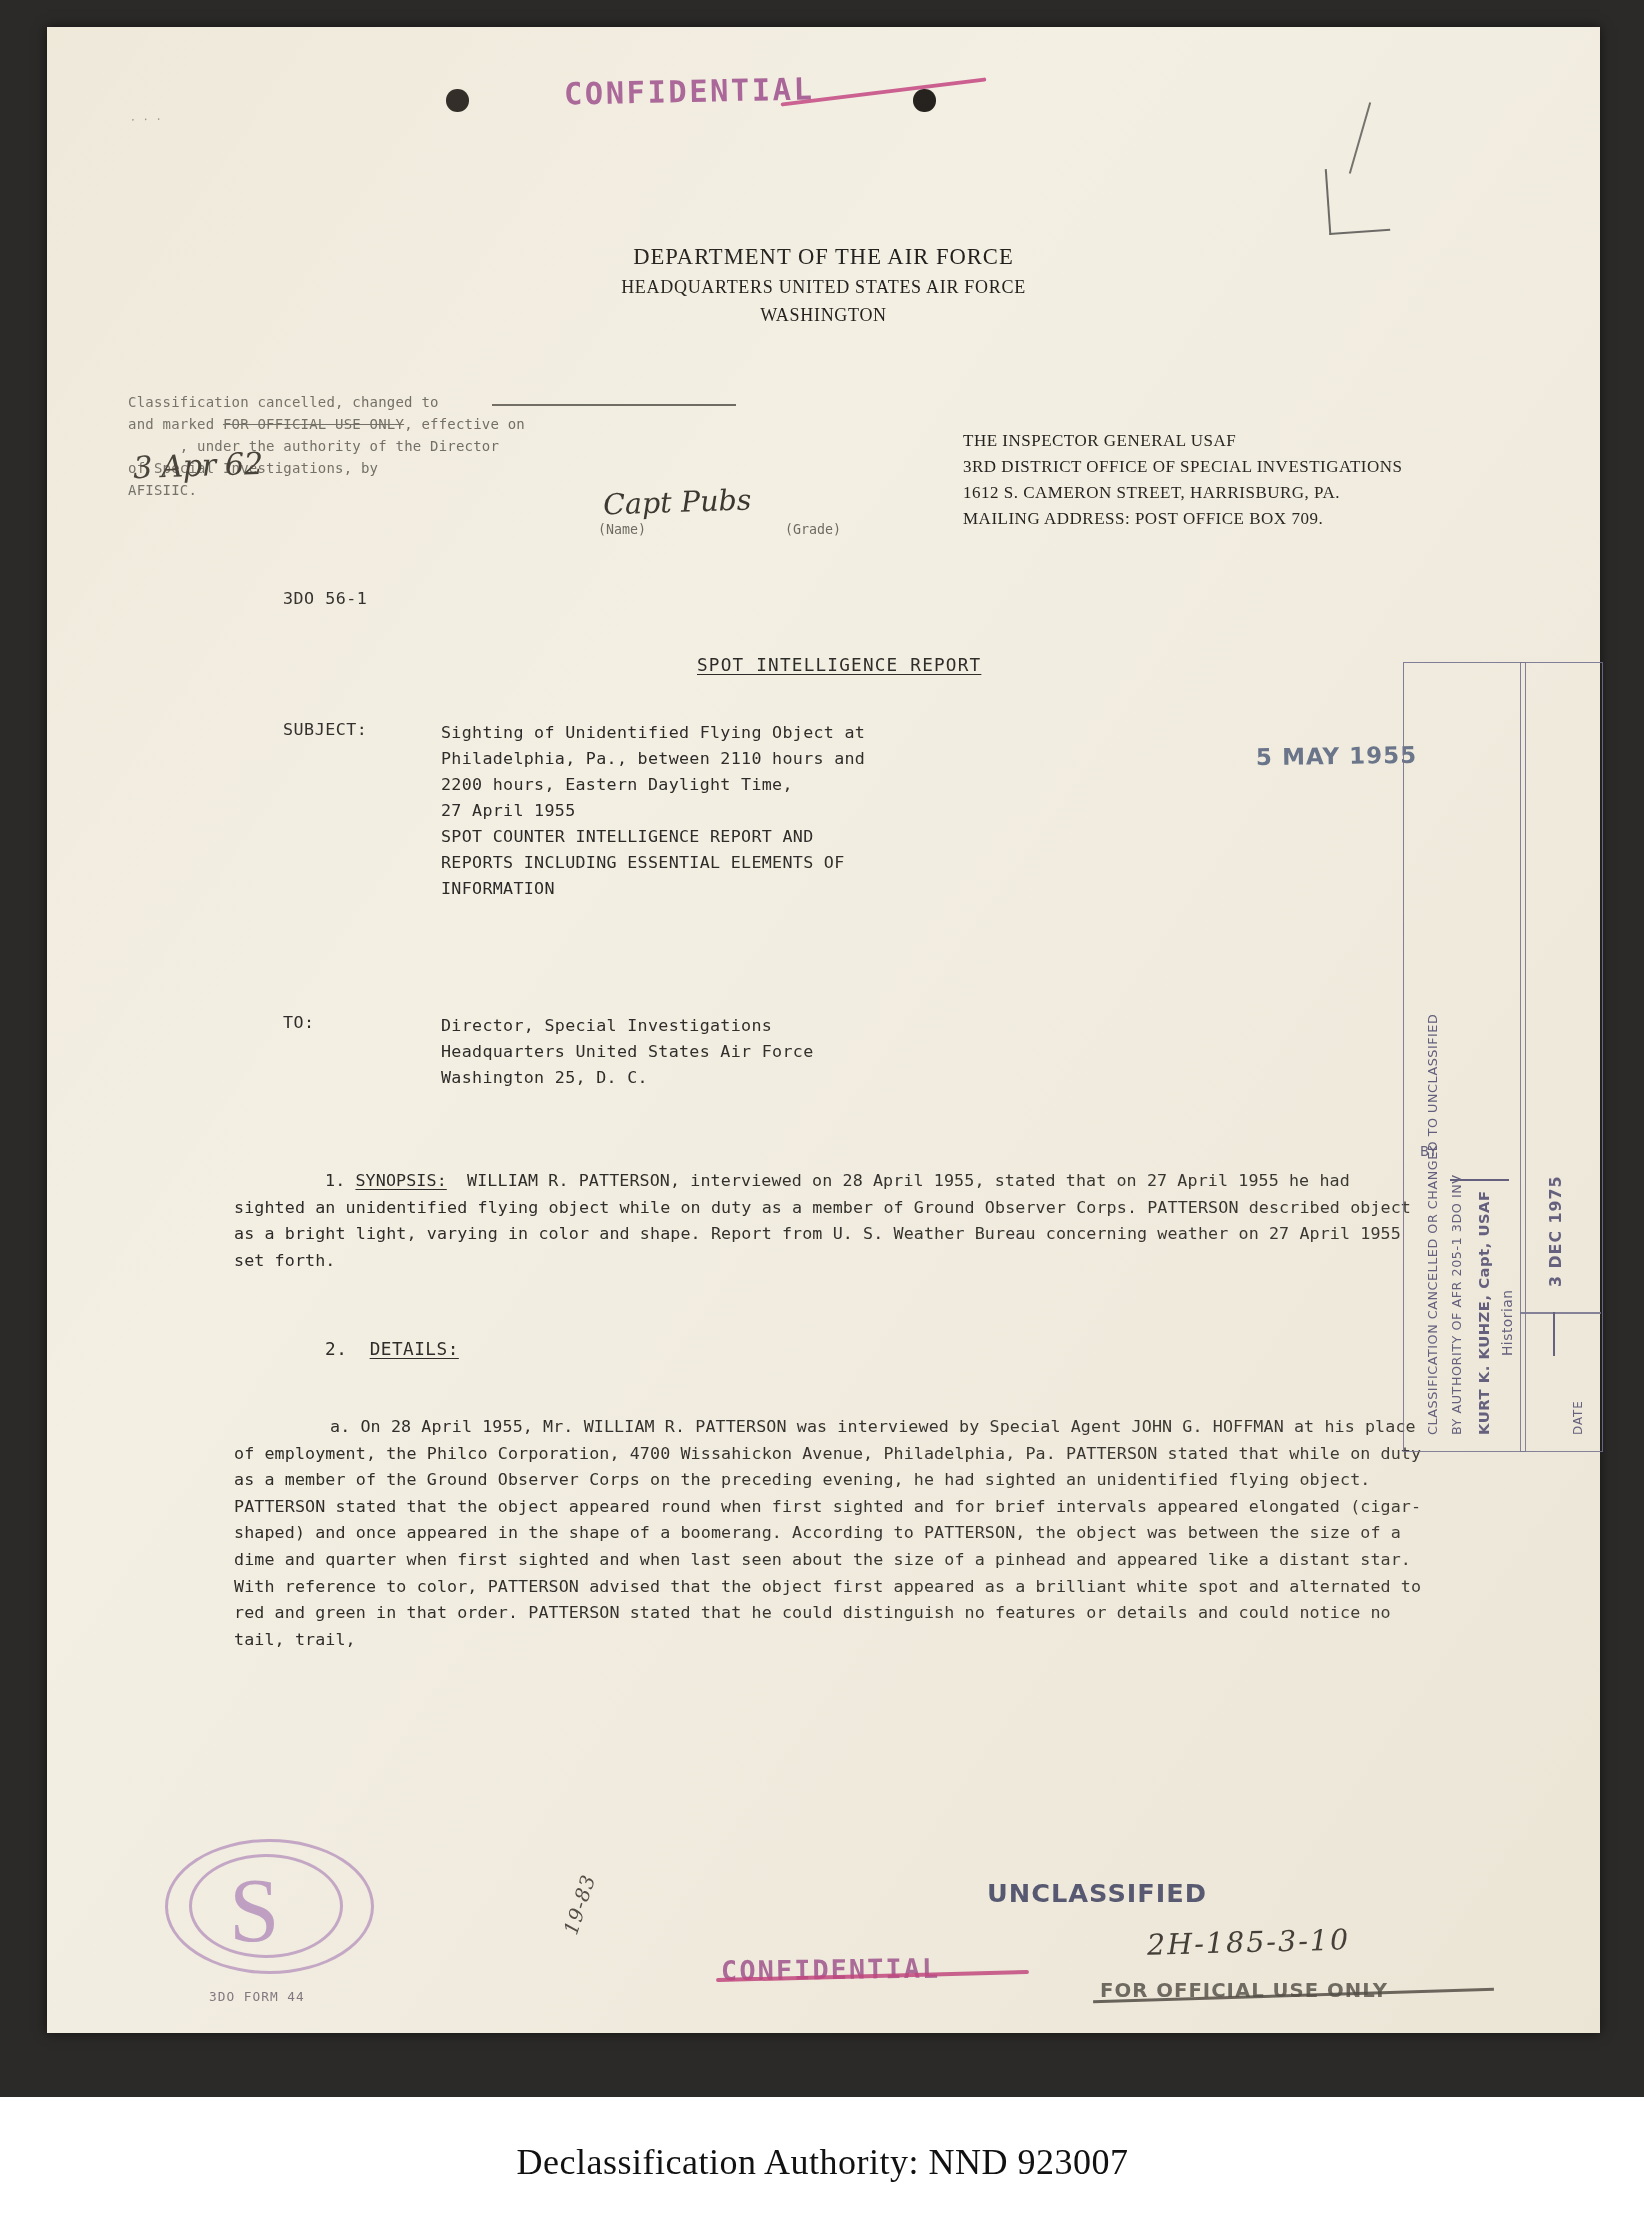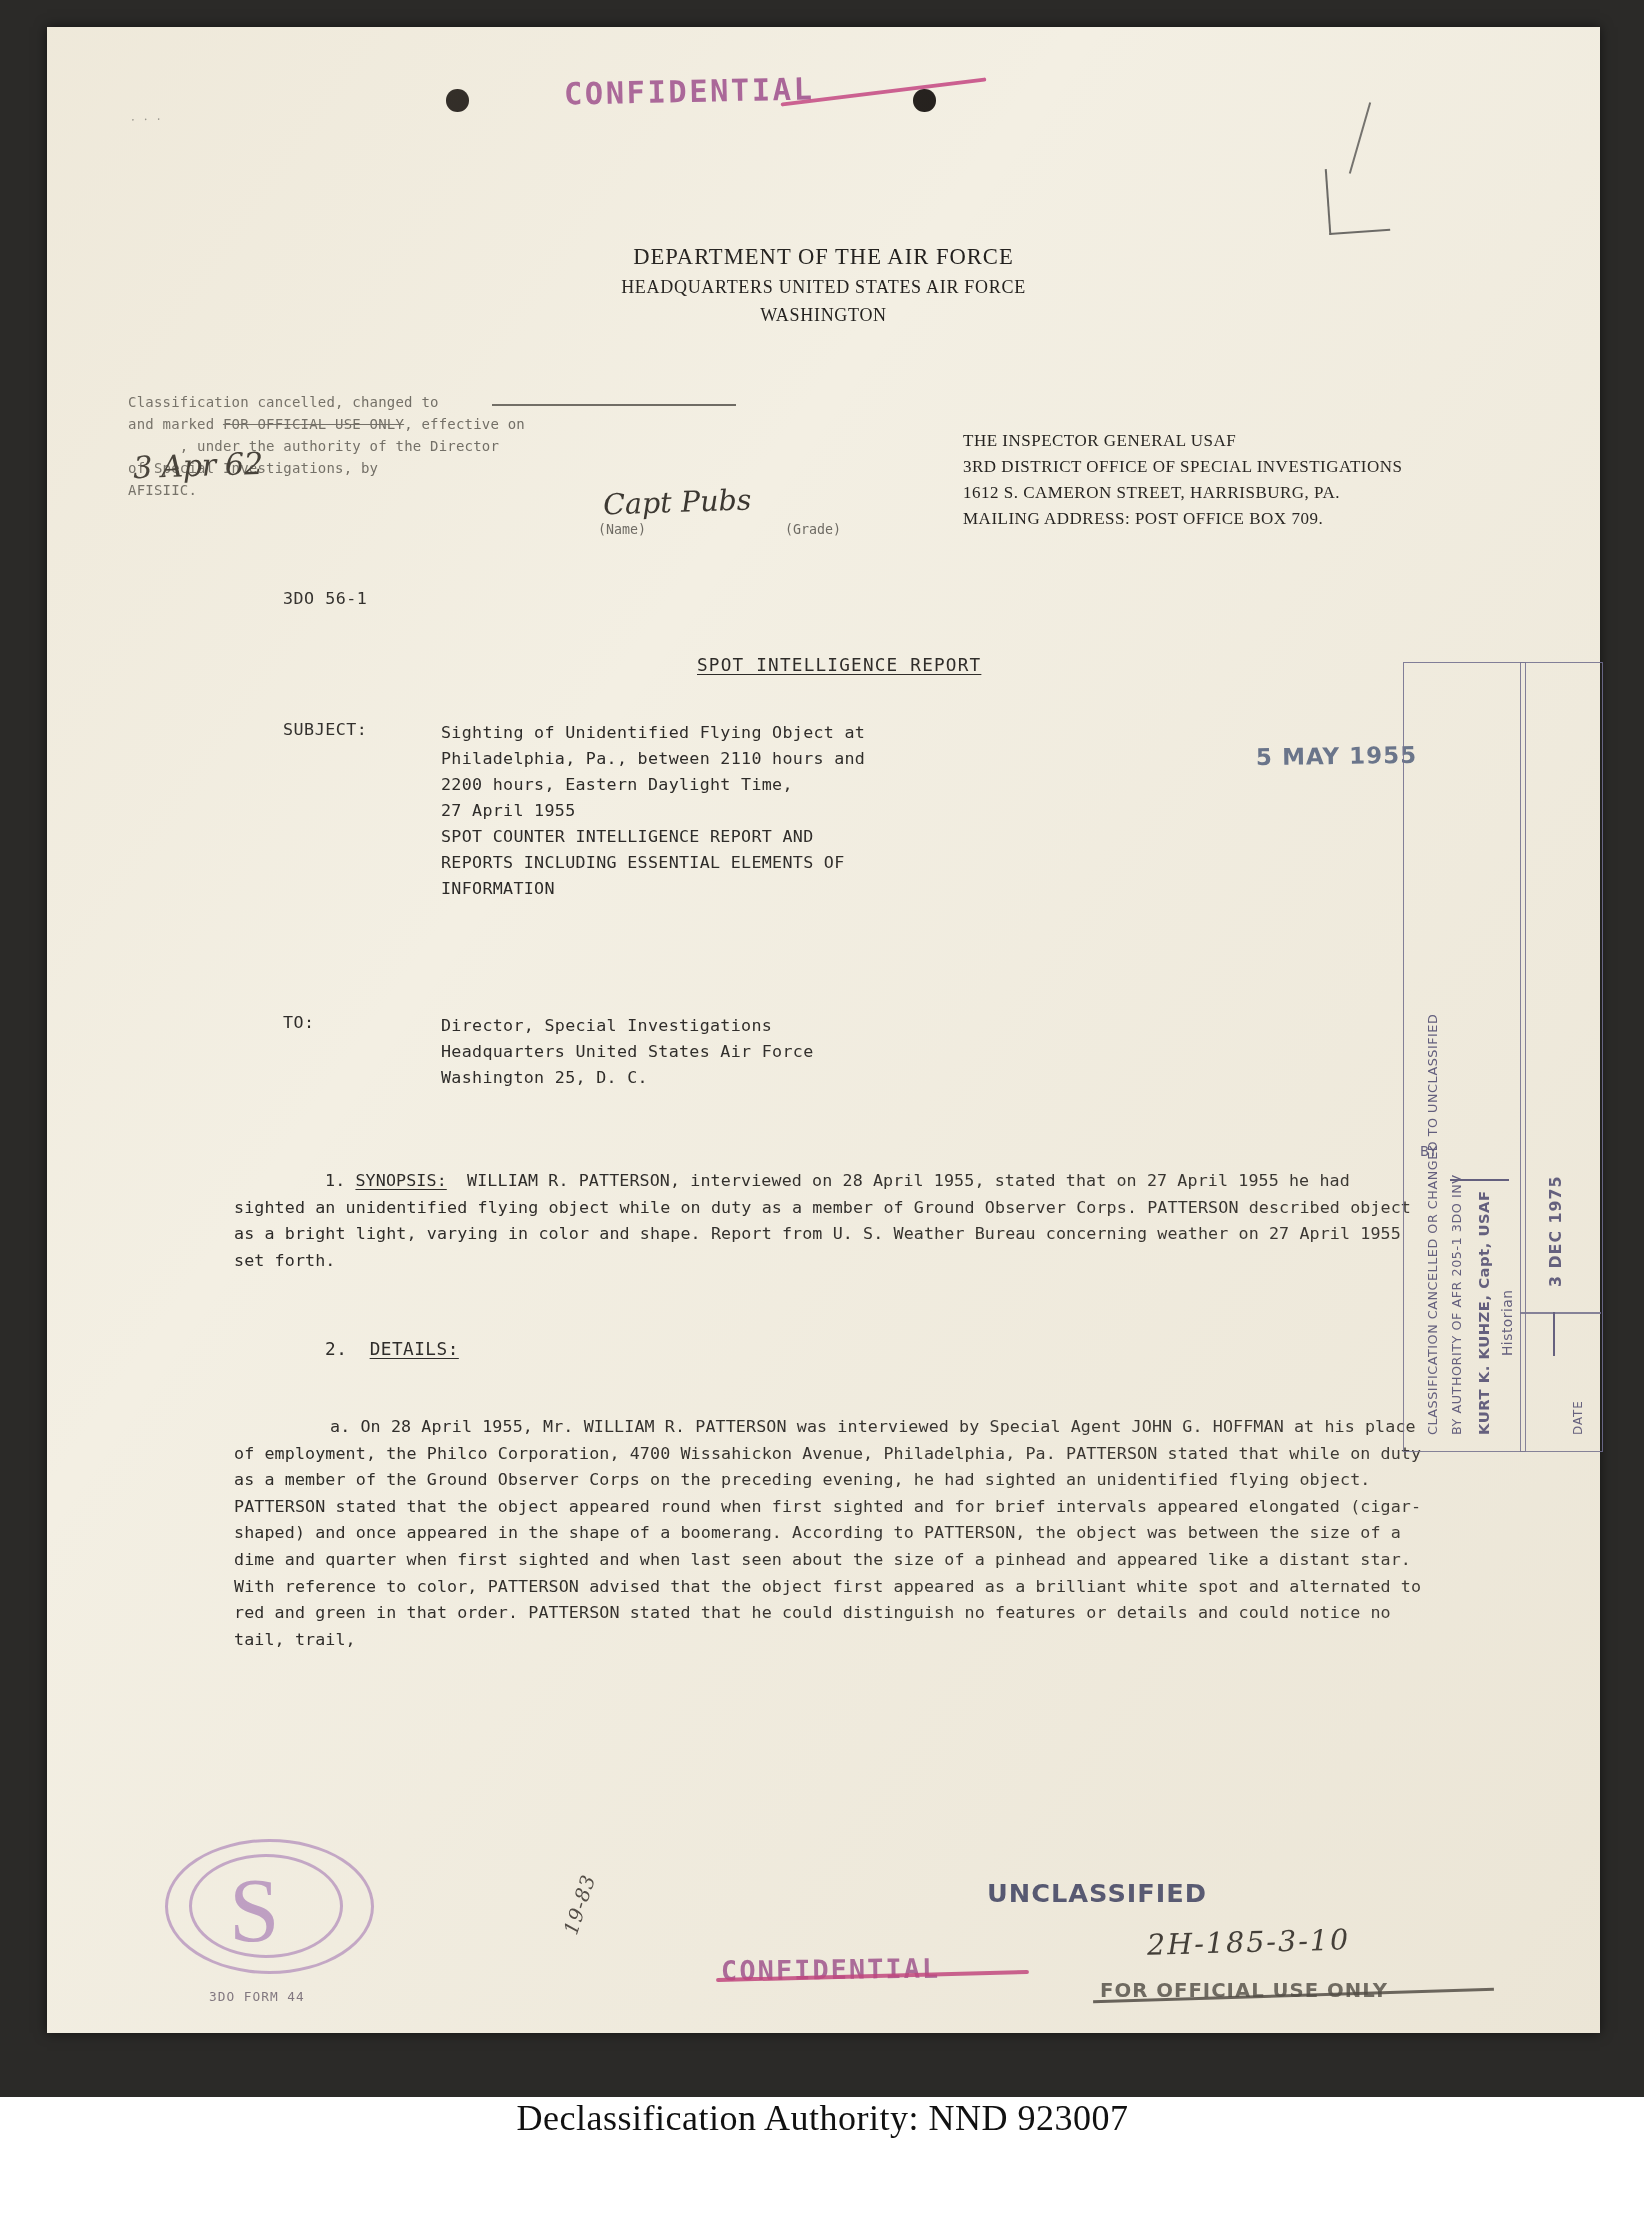--- a/index.html
+++ b/index.html
@@ -524,20 +524,21 @@
 
   
   #caption {
     position: absolute;
     left: 0;
     top: 2097px;
     width: 1645px;
     height: 130px;
     background: #ffffff;
     display: flex;
+    align-items: center;
     justify-content: center;
   }
   #caption-text {
     font-family: "Liberation Serif", serif;
     font-size: 36px;
     color: #111111;
     letter-spacing: 0.5px;
   }
 </style>
 </head>

